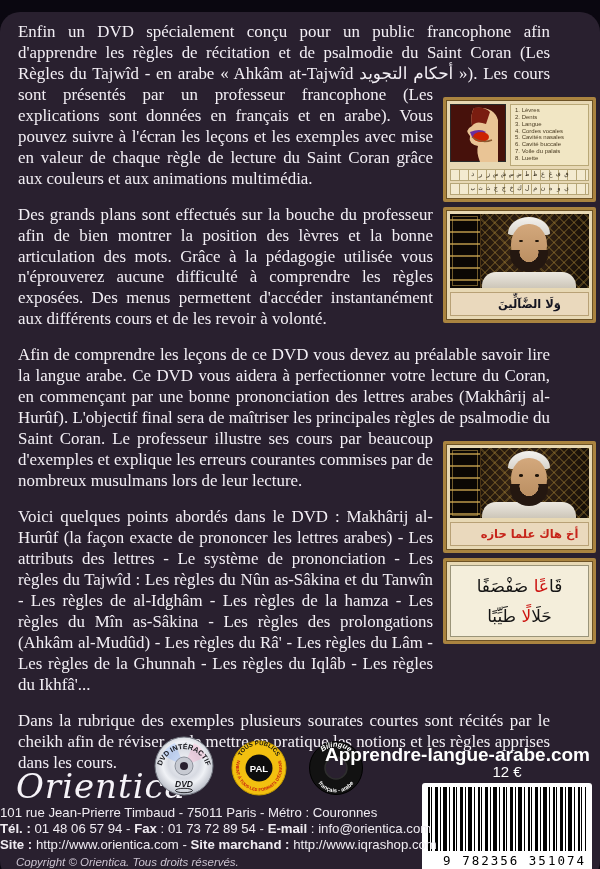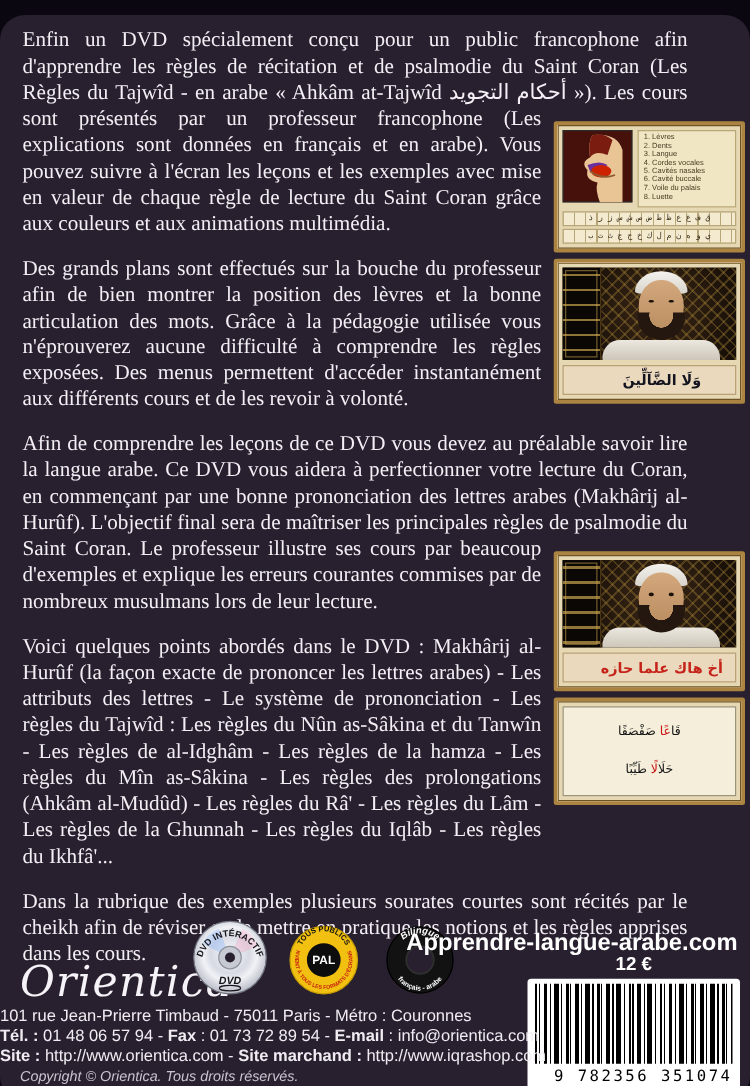--- a/index.html
+++ b/index.html
@@ -75,21 +75,21 @@
     margin-top:4px; height:22px; line-height:22px; text-align:center;
     background:#ead9bd; border:1px solid #b8a176;
     font-family:"DejaVu Sans",sans-serif; font-size:11.5px; font-weight:bold; color:#141420;
     direction:rtl; overflow:hidden;padding-left:20px;
   }
   .caption.red{color:#c6241a;}
   
   .examples-card{
     background:#f4eedb; border:1px solid #9a9479; padding:5px 4px;
     direction:rtl; text-align:center; font-family:"DejaVu Sans",sans-serif;
-    font-size:10px; color:#141414;
+    font-size:17px; color:#141414;
   }
   .examples-card .xline{display:block; line-height:30px; white-space:nowrap;}
   .examples-card .seg{display:inline;}
   .examples-card .seg.red{color:#cc1411;}
   
   .brand{
     position:absolute; left:16px; top:754px;
     font-family:"DejaVu Serif",serif; font-style:italic; font-size:34px;
     color:#f6f3f8; letter-spacing:1px;
   }
@@ -97,21 +97,21 @@
   .badge{position:absolute;}
   .badge.b1{left:154px; top:724px;}
   .badge.b2{left:231px; top:728px;}
   .badge.b3{left:308px; top:728px;}
   .promo{
     position:absolute; right:10px; top:732px;
     font-family:"Liberation Sans",sans-serif; font-weight:bold; font-size:19px; color:#ffffff;
   }
   .price{
     position:absolute; left:422px; top:751px; width:170px; text-align:center;
-    font-family:"Liberation Sans",sans-serif; font-weight:bold; font-size:15px; color:#ffffff;
+    font-family:"Liberation Sans",sans-serif; font-weight:normal; font-size:15px; color:#ffffff;
   }
   .barcode{
     position:absolute; left:422px; top:771px; width:170px; height:91px;
     background:#ffffff; border-radius:3px; padding:4px 6px 0; box-sizing:border-box;
   }
   .bars{
     height:64px;
     background:repeating-linear-gradient(90deg,
       #000 0 2px,#fff 2px 3px,#000 3px 4px,#fff 4px 7px,#000 7px 10px,
       #fff 10px 12px,#000 12px 13px,#fff 13px 15px,#000 15px 19px,#fff 19px 21px,

